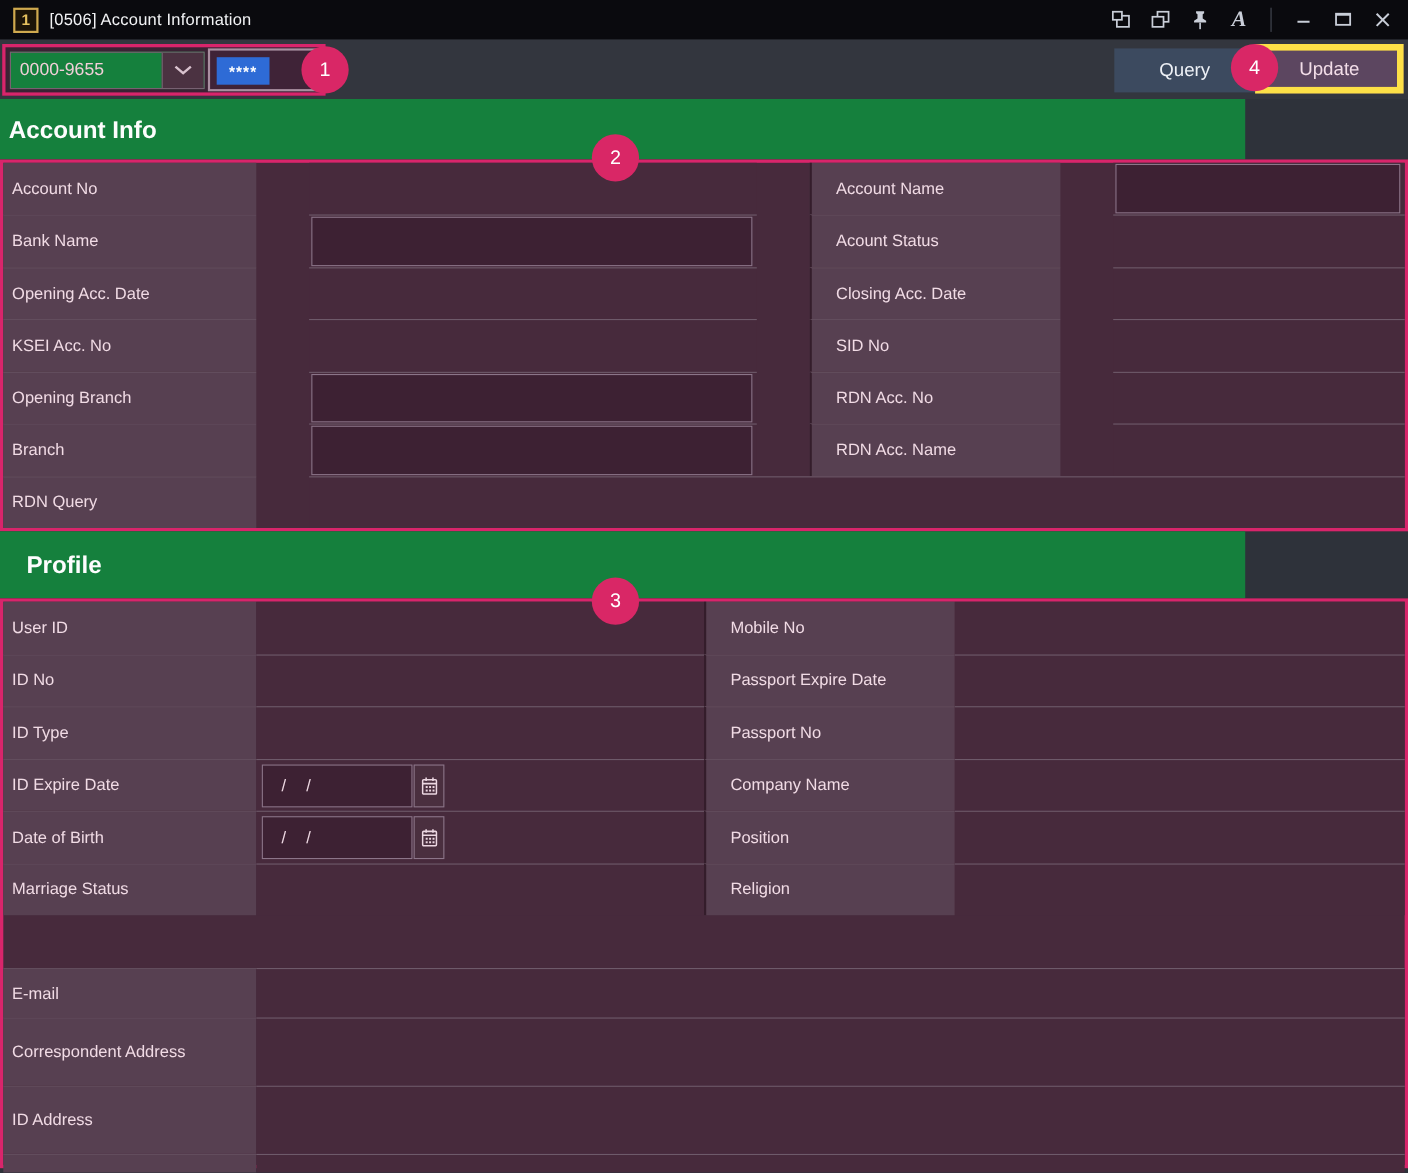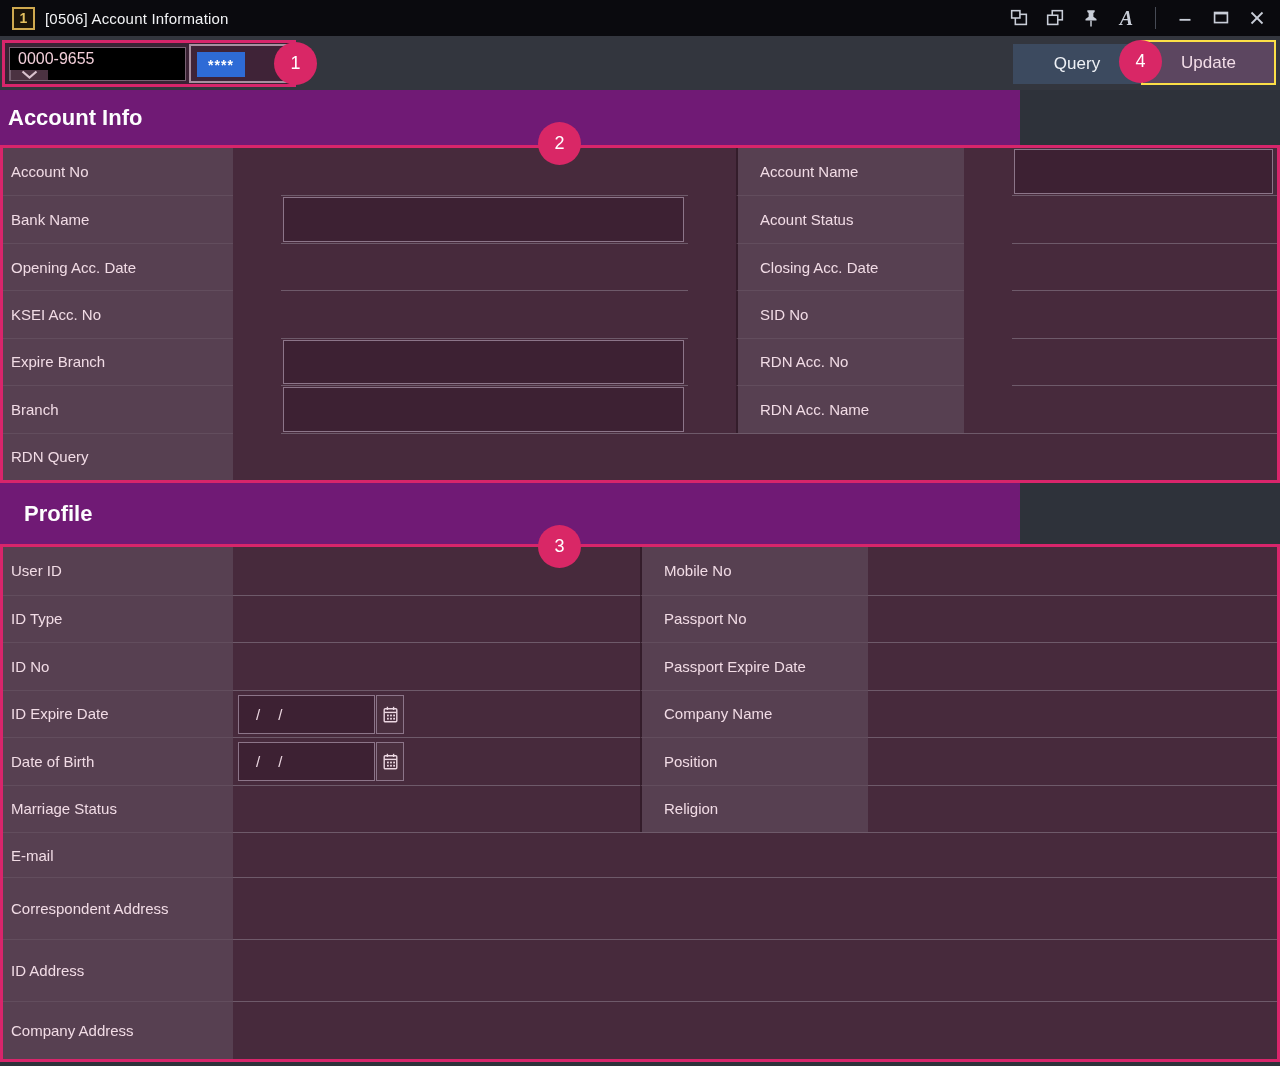--- a/index.html
+++ b/index.html
@@ -29,21 +29,21 @@
   .font-a { font-family:"Liberation Serif", serif; font-style:italic; font-weight:bold; color:#c9ced8; font-size:20px; line-height:1; }
 
   
   .toolbar { position:absolute; left:0; top:36px; width:1280px; height:54px; background:#33363e; }
   .combo-group {
     position:absolute; left:2px; top:4px; width:294px; height:47px;
     border:3px solid #d8256b; background:#3b2234;
   }
   .combobox {
     position:absolute; left:4px; top:4px; width:177px; height:34px;
-    border:1px solid #776171; background:#000000; display:flex; align-items:stretch;flex-direction:column;
+    border:1px solid #776171; background:#15803d; display:flex; align-items:stretch;
   }
   .combobox .txt { flex:1; color:#f2cfd9; font-size:16px; display:flex; align-items:center; padding-left:8px; }
   .combo-btn {
     width:38px; background:#4b3241; border-left:1px solid #776171;
     display:flex; align-items:center; justify-content:center;
   }
   .pwd {
     position:absolute; left:184px; top:1px; width:104px; height:39px;
     border:2px solid #a98fa0; background:#3f2337;
   }
@@ -52,44 +52,44 @@
     background:#2e6bd6; color:#ffffff; font-weight:bold; font-size:14px;
     letter-spacing:1px; display:flex; align-items:center; justify-content:center;
   }
   .btn-query {
     position:absolute; left:1013px; top:8px; width:128px; height:40px;
     background:#3c4a5f; color:#eef1f6; font-size:17px;
     display:flex; align-items:center; justify-content:center;
   }
   .update-wrap {
     position:absolute; left:1141px; top:4px; width:135px; height:45px;
-    border:2px solid #fde047; background:#5c4660; color:#f2dde8; font-size:17px;
+    border:6px solid #fde047; background:#5c4660; color:#f2dde8; font-size:17px;
     display:flex; align-items:center; justify-content:center;
   }
 
   
   .section-hdr {
-    position:absolute; left:0; width:1020px; background:#701a75;
+    position:absolute; left:0; width:1132px; background:#15803d;
     color:#fdfdfe; font-weight:bold; font-size:22px;
     display:flex; align-items:center; padding-left:8px;
   }
   #hdr-account { top:90px; height:55px; }
   #hdr-profile { top:483px; height:61px;padding-left:24px; }
 
   
   .table {
     position:absolute; left:0; width:1280px;
     border:3px solid #d8256b; background:#472a3c;
     display:flex; flex-direction:column;
   }
   #tbl-account { top:145px; height:338px; }
   #tbl-profile { top:544px; height:518px; }
   .row { display:flex; min-height:0; }
   #tbl-account .row { flex:1;gap:48px; }
-  .r47 { flex:0 0 47.5px;text-align:center; } .r45 { flex:0 0 45px; }
+  .r47 { flex:0 0 47.5px;text-align:center; } .r45 { flex:0 0 45px;margin-top:48px; }
   .r62 { flex:0 0 62px; }  .r58 { flex:0 0 58px; }
 
   .lbl {
     width:230px; flex-shrink:0; background:#574051; color:#f1dbe5; font-size:15px;
     display:flex; align-items:center; padding-left:8px;
   }
   .lbl2 {
     width:228px; flex-shrink:0; background:#574051; color:#f1dbe5; font-size:15px;
     display:flex; align-items:center; padding-left:22px; border-left:2px solid #341d2b;
   }
@@ -219,21 +219,21 @@
     <div class="lbl2">Closing Acc. Date</div>
     <div class="val2"></div>
   </div>
   <div class="row">
     <div class="lbl">KSEI Acc. No</div>
     <div class="val"></div>
     <div class="lbl2">SID No</div>
     <div class="val2"></div>
   </div>
   <div class="row">
-    <div class="lbl">Expire Branch</div>
+    <div class="lbl">Opening Branch</div>
     <div class="val">
       <div class="boxfill"></div>
     </div>
     <div class="lbl2">RDN Acc. No</div>
     <div class="val2"></div>
   </div>
   <div class="row">
     <div class="lbl">Branch</div>
     <div class="val">
       <div class="boxfill"></div>
@@ -250,29 +250,29 @@
 <div class="section-hdr" id="hdr-profile">Profile</div>
 
 <div class="table" id="tbl-profile">
   <div class="row r47">
     <div class="lbl">User ID</div>
     <div class="val"></div>
     <div class="lbl2">Mobile No</div>
     <div class="val2"></div>
   </div>
   <div class="row r47">
+    <div class="lbl">ID No</div>
+    <div class="val"></div>
+    <div class="lbl2">Passport Expire Date</div>
+    <div class="val2"></div>
+  </div>
+  <div class="row r47">
     <div class="lbl">ID Type</div>
     <div class="val"></div>
     <div class="lbl2">Passport No</div>
-    <div class="val2"></div>
-  </div>
-  <div class="row r47">
-    <div class="lbl">ID No</div>
-    <div class="val"></div>
-    <div class="lbl2">Passport Expire Date</div>
     <div class="val2"></div>
   </div>
   <div class="row r47">
     <div class="lbl">ID Expire Date</div>
     <div class="val">
       <div class="date-box">/ /</div>
       <div class="cal-btn">
         <svg width="15" height="17" viewBox="0 0 15 17" fill="none" stroke="#ecd7e2" stroke-width="1.4">
           <rect x="1.2" y="2.8" width="12.6" height="13" rx="1"></rect>
           <line x1="4.4" y1="0.8" x2="4.4" y2="4"></line>

